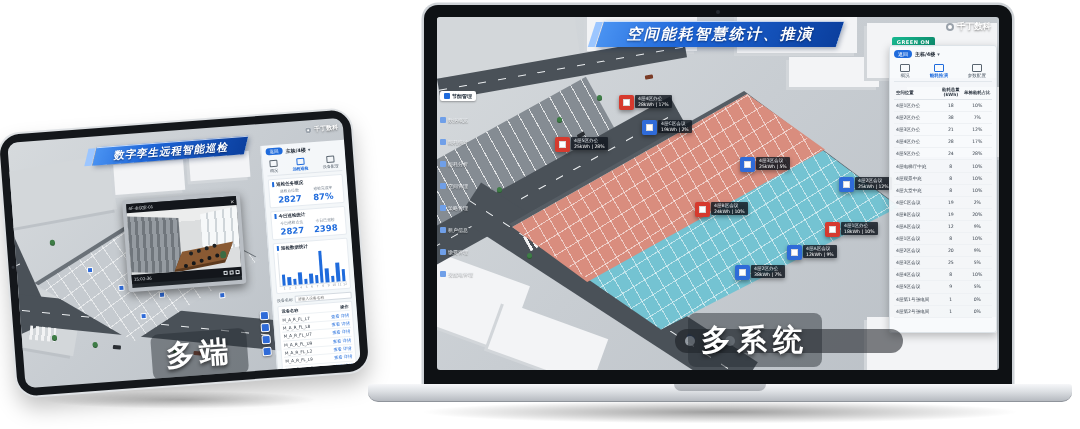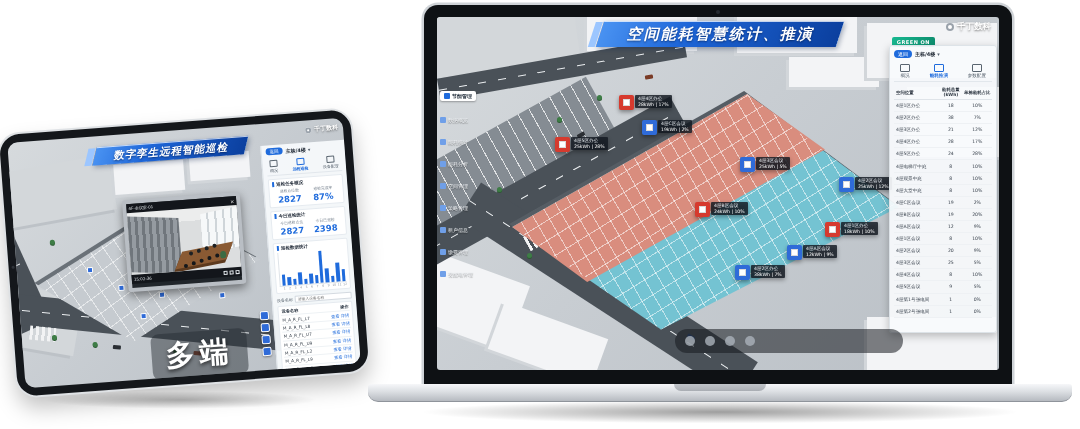--- a/index.html
+++ b/index.html
@@ -685,17 +685,18 @@
             </div>
         </div>
       </div>
 
       <div class="toolbar">
         <span class="tb-ic"></span>
         <span class="tb-ic"></span>
         <span class="tb-ic"></span>
         <span class="tb-ic"></span>
       </div>
+      <div class="big-badge l-badge">多系统</div>
     </div>
   </div>
   <div class="l-base"></div>
 
 </div>
 
 </body></html>

